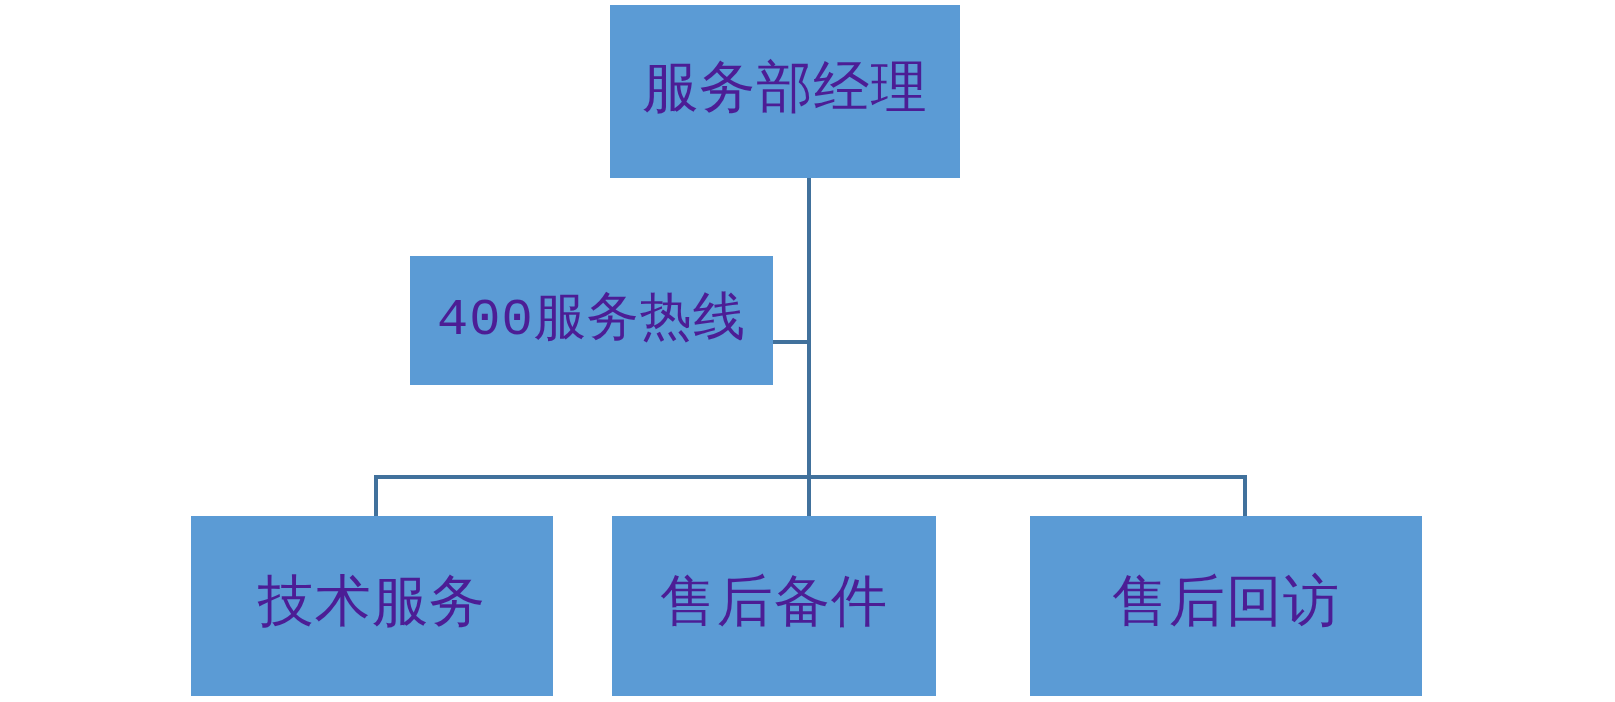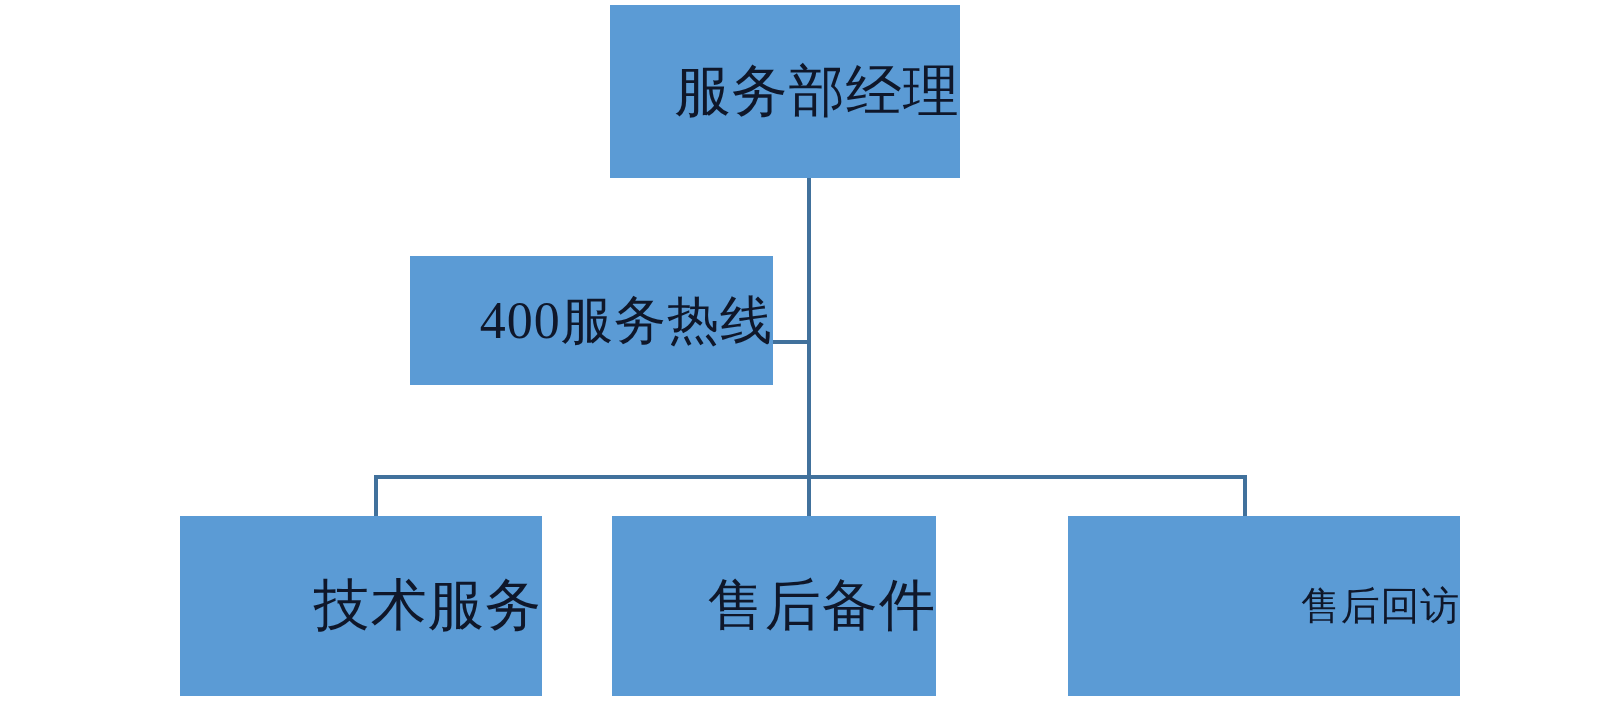--- a/index.html
+++ b/index.html
@@ -16,23 +16,23 @@
     width: 1615px;
     height: 702px;
     background: #ffffff;
     overflow: hidden;
   }
   .node {
     position: absolute;
     box-sizing: border-box;
     display: flex;
     align-items: center;
-    justify-content: flex-end;
-    color: #0f172a;
-    font-family: Liberation Serif, serif;
+    justify-content: center;
+    color: #4c1d95;
+    font-family: Liberation Mono, monospace;
     font-weight: 400;
     line-height: 1.1;
     white-space: nowrap;
     letter-spacing: 0.02em;
     -webkit-font-smoothing: antialiased;
   }
   .node-label {
     display: block;
   }
   .connector {
@@ -60,25 +60,25 @@
   <div class="connector conn-v" style="left:1243px; top:475px; height:43px;"></div>
 
   <div class="node" style="left:610px; top:5px; width:350px; height:173px; background:#5B9BD5; font-size:56px;">
     <span class="node-label">服务部经理</span>
   </div>
 
   <div class="node" style="left:410px; top:256px; width:363px; height:129px; background:#5B9BD5; font-size:52px;">
     <span class="node-label">400服务热线</span>
   </div>
 
-  <div class="node" style="left:180px; top:516px; width:362px; height:180px; background:#5B9BD5; font-size:56px;">
+  <div class="node" style="left:191px; top:516px; width:362px; height:180px; background:#5B9BD5; font-size:56px;">
     <span class="node-label">技术服务</span>
   </div>
 
   <div class="node" style="left:612px; top:516px; width:324px; height:180px; background:#5B9BD5; font-size:56px;">
     <span class="node-label">售后备件</span>
   </div>
 
-  <div class="node" style="left:1030px; top:516px; width:392px; height:180px; background:#5B9BD5; font-size:39px;margin-left:38px;">
+  <div class="node" style="left:1030px; top:516px; width:392px; height:180px; background:#5B9BD5; font-size:56px;">
     <span class="node-label">售后回访</span>
   </div>
 
 </div>
 
 </body></html>

